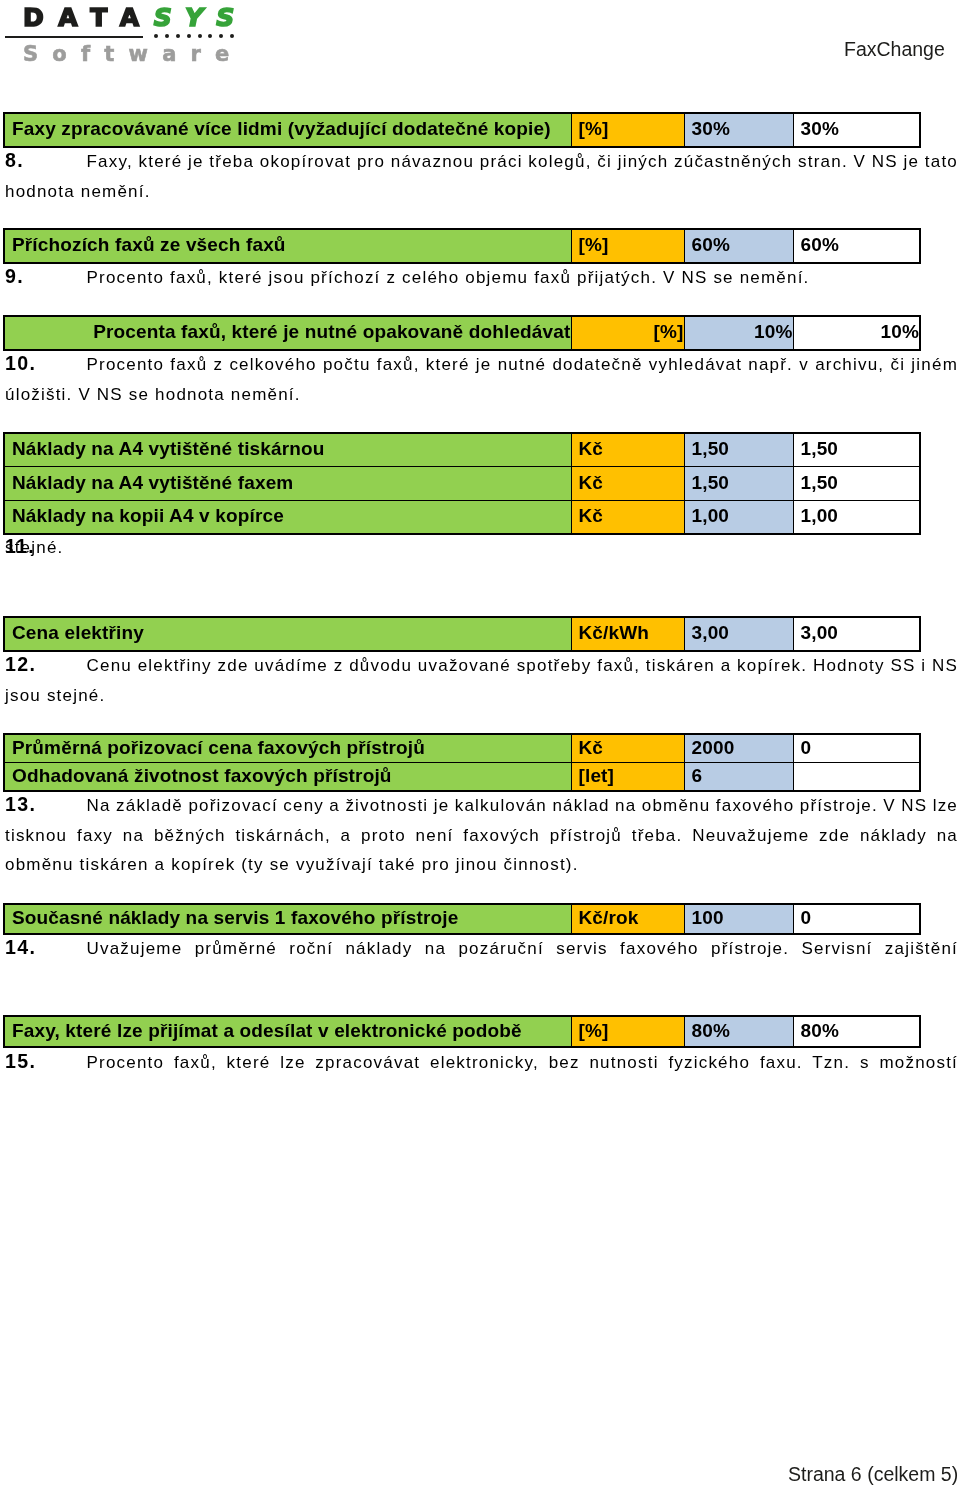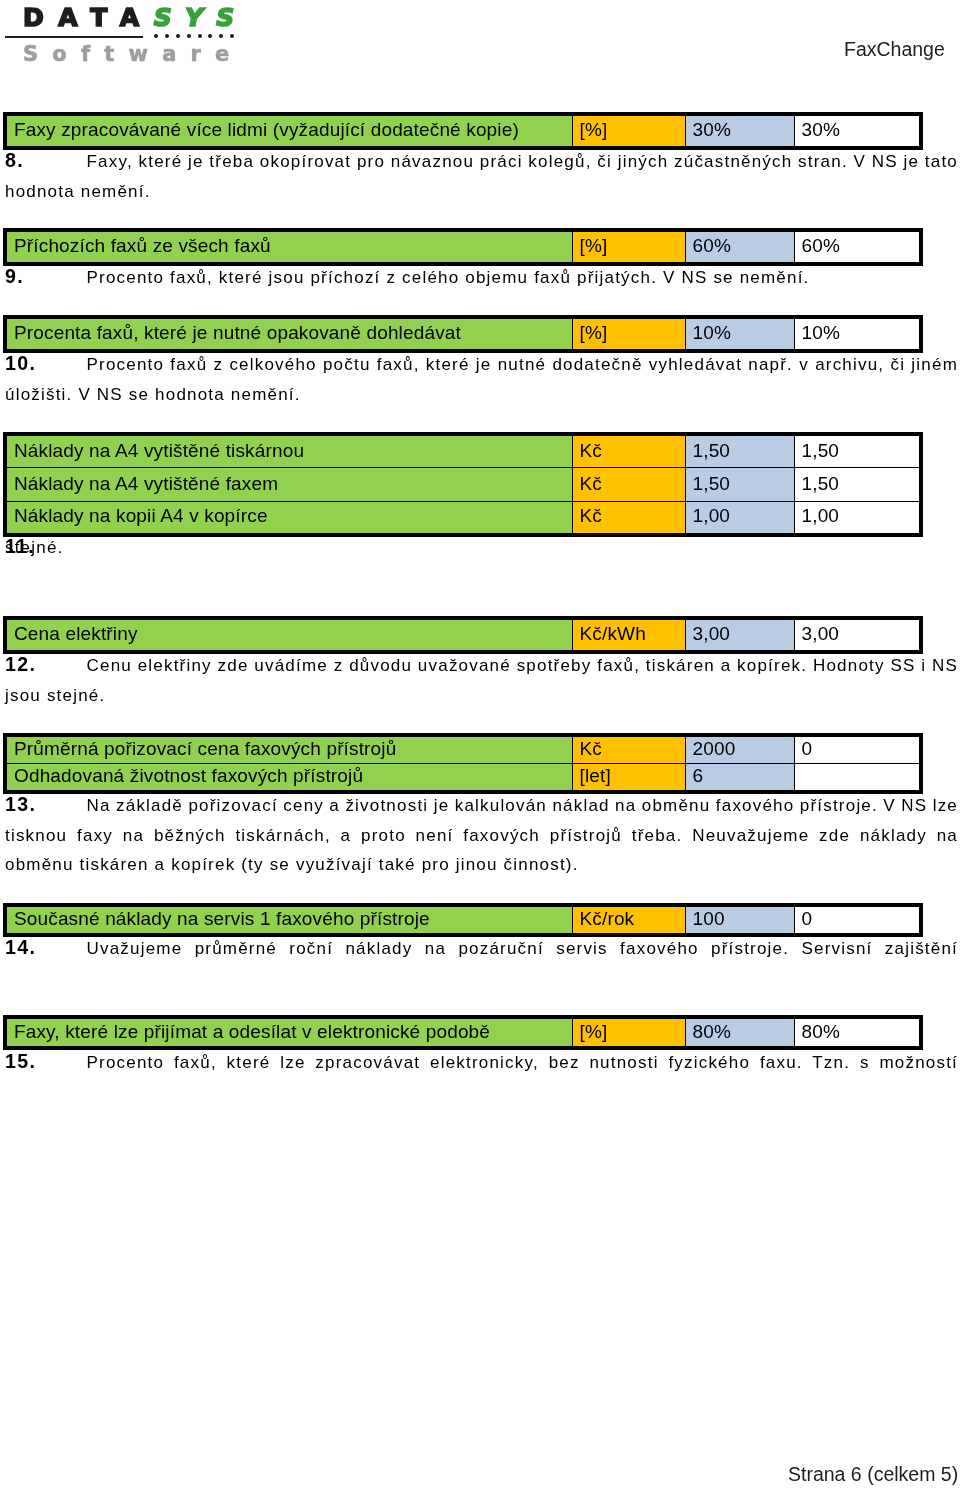--- a/index.html
+++ b/index.html
@@ -34,21 +34,21 @@
                font-size:21px; letter-spacing:14.2px; color:#9D9D9C; -webkit-text-stroke:0.6px #9D9D9C;
                line-height:21px; white-space:nowrap;
                font-family:"DejaVu Sans", sans-serif; }
   .doc-title { position:absolute; left:844px; top:38px; font-size:19.5px;
                color:#1d1d1b; white-space:nowrap;
                font-family:"Liberation Sans", sans-serif; }
 
   
   .tbl { position:absolute; left:3px; width:917px;
          border-collapse:collapse; table-layout:fixed;
-         border:4px solid #fca5a5; }
+         border:2px solid #fca5a5;font-weight:bold; }
   .tbl td { border:1px solid #000; padding:0 0 3px 7px;
             font-size:19px; line-height:1; vertical-align:middle;
             overflow:hidden; white-space:nowrap; letter-spacing:0.15px; }
   td.c-label { background:#92D050; }
   td.c-unit  { background:#FFC000; }
   td.c-val1  { background:#B8CCE4; }
   td.c-val2  { background:#FFFFFF; }
   col.w-label { width:567px; }
   col.w-unit  { width:113px; }
   col.w-val1  { width:109px; }
@@ -133,21 +133,21 @@
         <div class="pline first last"><span class="ltext">Procento faxů, které jsou příchozí z celého objemu faxů přijatých. V NS se nemění.</span></div>
       </div>
       <table class="tbl" style="top: 315px;">
         <colgroup>
           <col class="w-label">
           <col class="w-unit">
           <col class="w-val1">
           <col class="w-val2">
         </colgroup>
         <tbody>
-          <tr style="height: 34px;">
+          <tr style="height: 34px; text-align: right;">
             <td class="c-label">Procenta faxů, které je nutné opakovaně dohledávat</td>
             <td class="c-unit">[%]</td>
             <td class="c-val1">10%</td>
             <td class="c-val2">10%</td>
           </tr>
         </tbody>
       </table>
       <div class="para" style="top: 350px;">
         <span class="num">10.</span>
         <div class="pline first"><span class="ltext" style="word-spacing: 0.284375px;">Procento faxů z celkového počtu faxů, které je nutné dodatečně vyhledávat např. v archivu, či jiném</span></div>

